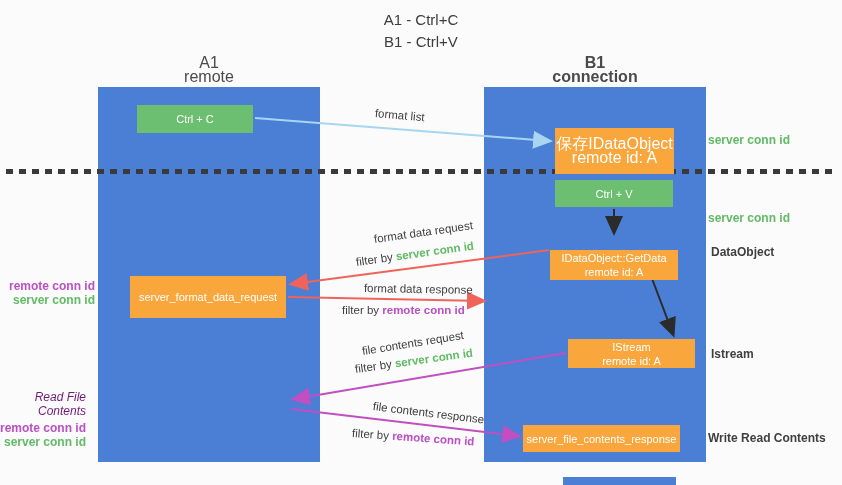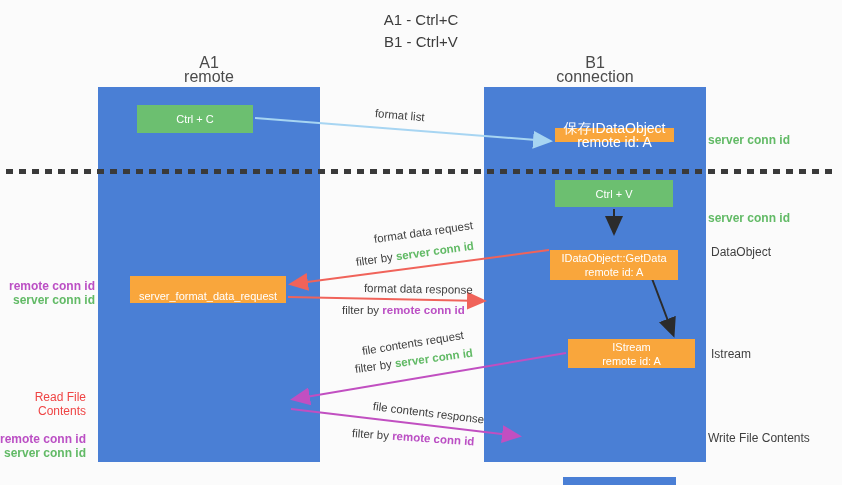--- a/index.html
+++ b/index.html
@@ -12,21 +12,21 @@
   .col{position:absolute;top:87px;width:222px;height:375px;
        background:var(--lifeline-blue,#4a7fd5);}
   .dotted{position:absolute;left:6px;top:169px;width:832px;height:5px;
           background:repeating-linear-gradient(90deg,#3a3a3a 0 7px,transparent 7px 13px);}
   .box{position:absolute;color:#fff;text-align:center;font-size:11px;
        display:flex;flex-direction:column;justify-content:center;line-height:14px;}
   .box-green{background:var(--box-green,#6cbf70);}
   .box-orange{background:var(--box-orange,#f9a63c);}
   .alabel{position:absolute;font-size:11.5px;color:#3f3f3f;white-space:nowrap;
           transform-origin:left center;}
-  .ann{position:absolute;font-size:12px;color:#3f3f3f;white-space:nowrap;}
+  .ann{position:absolute;font-size:12px;color:#3f3f3f;white-space:nowrap;font-weight:bold;}
   .ann-green{color:var(--text-green,#62ba66);font-weight:bold;}
   .left-grp{position:absolute;text-align:right;font-size:12px;line-height:13.5px;}
   .k-green{color:var(--text-green,#62ba66);font-weight:bold;}
   .k-purple{color:var(--text-purple,#bb4fc4);font-weight:bold;}
   svg.arrows{position:absolute;left:0;top:0;pointer-events:none;}
   .l-blue{stroke:var(--arrow-blue,#a7d5f2);stroke-width:2;}
   .l-red{stroke:var(--arrow-red,#f0635a);stroke-width:2;}
   .l-mag{stroke:var(--arrow-magenta,#c14fc1);stroke-width:2;}
   .l-blk{stroke:var(--arrow-black,#2b2b2b);stroke-width:2;}
   .h-blue{fill:var(--arrow-blue,#a7d5f2);}
@@ -43,21 +43,21 @@
 
   <div class="title">
     <div>A1 - Ctrl+C</div>
     <div>B1 - Ctrl+V</div>
   </div>
 
   <div class="col-header" style="left:98px;">
     <div>A1</div>
     <div>remote</div>
   </div>
-  <div class="col-header" style="left:484px;">
+  <div class="col-header" style="left:484px;font-weight:bold;">
     <div>B1</div>
     <div>connection</div>
   </div>
 
   <div class="col" style="left:98px;"></div>
   <div class="col" style="left:484px;"></div>
 
   <div class="dotted"></div>
 
   <svg class="arrows" width="842" height="485">
@@ -80,37 +80,40 @@
     <line class="l-red" x1="549" y1="250" x2="292" y2="284" marker-end="url(#mRed)"></line>
     <line class="l-red" x1="288" y1="297" x2="483" y2="301" marker-end="url(#mRed)"></line>
     <line class="l-blk" x1="648" y1="268" x2="673" y2="334" marker-end="url(#mBlk)"></line>
     <line class="l-mag" x1="566" y1="353" x2="294" y2="399" marker-end="url(#mMag)"></line>
     <line class="l-mag" x1="291" y1="409" x2="518" y2="436" marker-end="url(#mMag)"></line>
   </svg>
 
   <div class="box box-green" style="left:137px;top:105px;width:116px;height:28px;">
     <div>Ctrl + C</div>
   </div>
-  <div class="box box-orange" style="left:555px;top:128px;width:119px;height:14px;font-size:14px;">
+  <div class="box box-orange" style="left:555px;top:128px;width:119px;height:46px;font-size:16px;">
     <div>保存IDataObject</div>
     <div>remote id: A</div>
   </div>
   <div class="box box-green" style="left:555px;top:180px;width:118px;height:27px;">
     <div>Ctrl + V</div>
   </div>
   <div class="box box-orange" style="left:550px;top:250px;width:128px;height:30px;font-size:11px;">
     <div>IDataObject::GetData</div>
     <div>remote id: A</div>
   </div>
-  <div class="box box-orange" style="left:130px;top:276px;width:156px;height:27px;justify-content:flex-end;">
+  <div class="box box-orange" style="left:130px;top:276px;width:156px;height:42px;">
     <div>server_format_data_request</div>
   </div>
   <div class="box box-orange" style="left:568px;top:339px;width:127px;height:29px;font-size:11px;">
     <div>IStream</div>
     <div>remote id: A</div>
+  </div>
+  <div class="box box-orange" style="left:523px;top:425px;width:157px;height:27px;">
+    <div>server_file_contents_response</div>
   </div>
 
   <div class="alabel" style="left:375px;top:107px;transform:rotate(5deg);">format list</div>
 
   <div class="alabel" style="left:374px;top:233px;transform:rotate(-8deg);">format data request</div>
   <div class="alabel" style="left:356px;top:256px;transform:rotate(-8deg);">
     <span>filter by </span><span class="k-green">server conn id</span>
   </div>
 
   <div class="alabel" style="left:364px;top:282px;transform:rotate(1deg);">format data response</div>
@@ -125,27 +128,27 @@
 
   <div class="alabel" style="left:373px;top:400px;transform:rotate(7deg);">file contents response</div>
   <div class="alabel" style="left:352px;top:427px;transform:rotate(4deg);">
     <span>filter by </span><span class="k-purple">remote conn id</span>
   </div>
 
   <div class="ann ann-green" style="left:708px;top:133px;">server conn id</div>
   <div class="ann ann-green" style="left:708px;top:211px;">server conn id</div>
   <div class="ann" style="left:711px;top:245px;">DataObject</div>
   <div class="ann" style="left:711px;top:347px;">Istream</div>
-  <div class="ann" style="left:708px;top:431px;">Write File Contents</div>
+  <div class="ann" style="left:708px;top:431px;">Write Read Contents</div>
 
   <div class="left-grp" style="left:0;top:280px;width:95px;">
     <div class="k-purple">remote conn id</div>
     <div class="k-green">server conn id</div>
   </div>
   <div class="left-grp" style="left:0;top:391px;width:86px;">
-    <div style="color:#ef4444;margin-bottom:15px;">Read File Contents</div>
+    <div style="color:#701a75;margin-bottom:4px;font-style:italic;">Read File Contents</div>
     <div class="k-purple">remote conn id</div>
     <div class="k-green">server conn id</div>
   </div>
 
   <div class="bottom-bar"></div>
 
 </div>
 
 </body></html>

